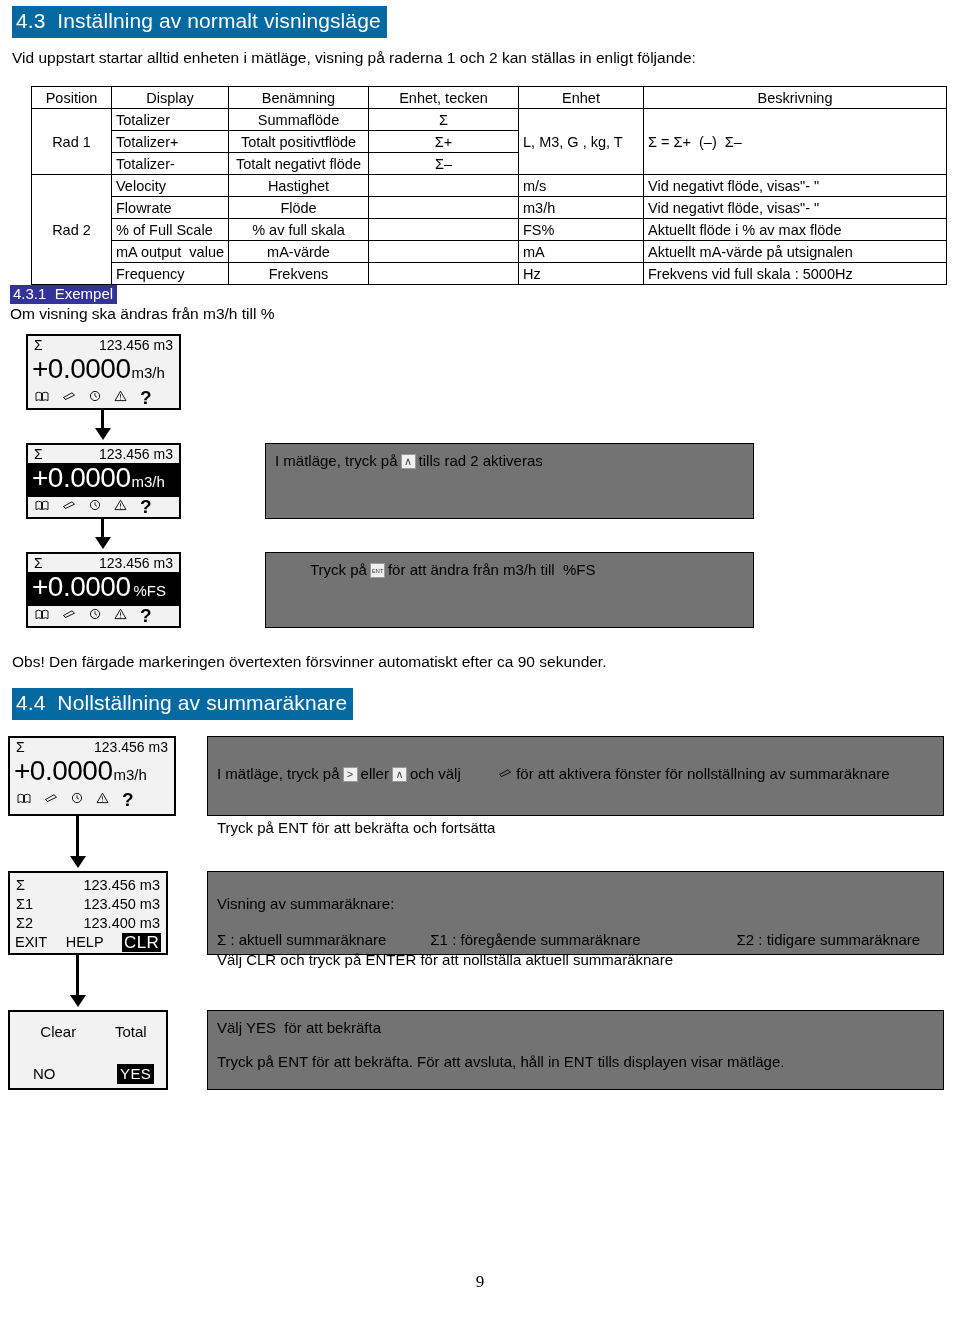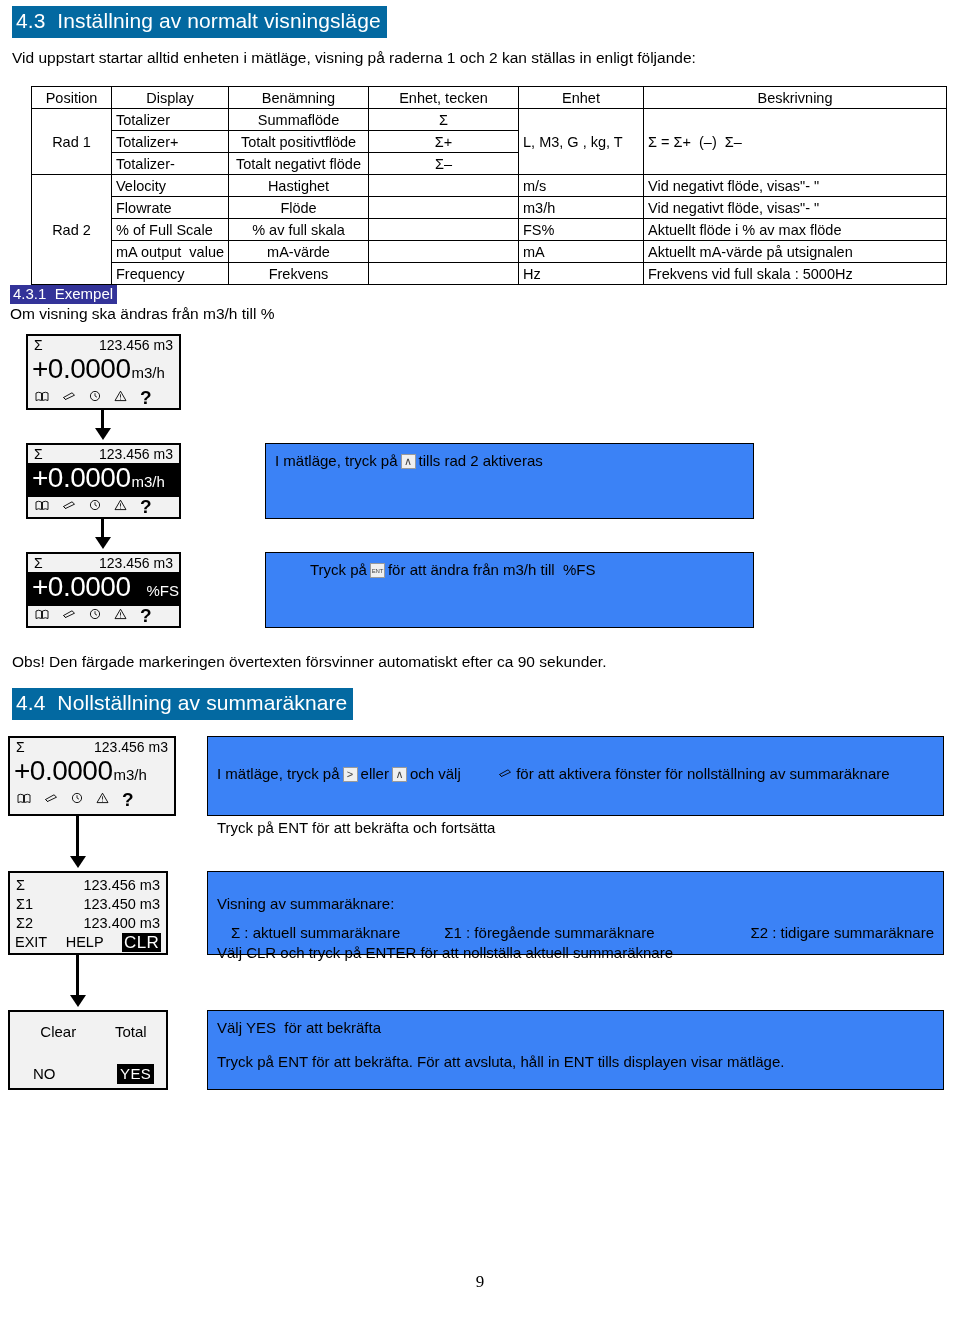--- a/index.html
+++ b/index.html
@@ -93,21 +93,21 @@
     color: #ffffff;
   }
   .panel .bignum {
     font-size: 28px;
     letter-spacing: -0.5px;
   }
   .panel .unit {
     font-size: 15px;
     margin-left: 1px;
   }
-  .panel .unit.spaced { margin-left: 16px; }
+  .panel .unit.spaced { margin-left: 3px; }
   .panel .row3 {
     display: flex;
     align-items: center;
     gap: 13px;
     padding: 1px 7px 2px 7px;
     font-size: 13px;
     line-height: 17px;
   }
   .panel .row3 .qm {
     font-size: 19px;
@@ -148,21 +148,21 @@
     justify-content: space-around;
     font-size: 15px;
     line-height: 20px;
     margin-left: 11px;
   }
 
   
   .notebox {
     position: absolute;
     border: 1px solid #000000;
-    background: #3b82f6;
+    background: #737373;
     box-sizing: border-box;
     font-size: 15px;
     line-height: 20px;
     padding: 7px 9px;
   }
   .notebox .nline {
     white-space: pre;
     display: flex;
     align-items: center;
     flex-wrap: nowrap;
@@ -532,21 +532,21 @@
     </div>
     <div class="softkeys">
       <span>EXIT</span>
       <span>HELP</span>
       <span class="inv-key">CLR</span>
     </div>
   </div>
 
   <div class="notebox" style="left:207px; top:871px; width:737px; height:84px; padding-top:6px;">
     <div class="nline" style="margin-top:16px;">Visning av summaräknare:</div>
-    <div class="nline" style="margin-top:9px;justify-content:flex-end;">
+    <div class="nline" style="margin-top:16px;">
       <span>Σ : aktuell summaräknare</span>
       <span style="display:inline-block; width:44px;"></span>
       <span>Σ1 : föregående summaräknare</span>
       <span style="display:inline-block; width:96px;"></span>
       <span>Σ2 : tidigare summaräknare</span>
     </div>
     <div class="nline" style="margin-top:0;">Välj CLR och tryck på ENTER för att nollställa aktuell summaräknare</div>
   </div>
 
   <div class="conn" style="left:76px; top:955px; height:48px;"></div>

